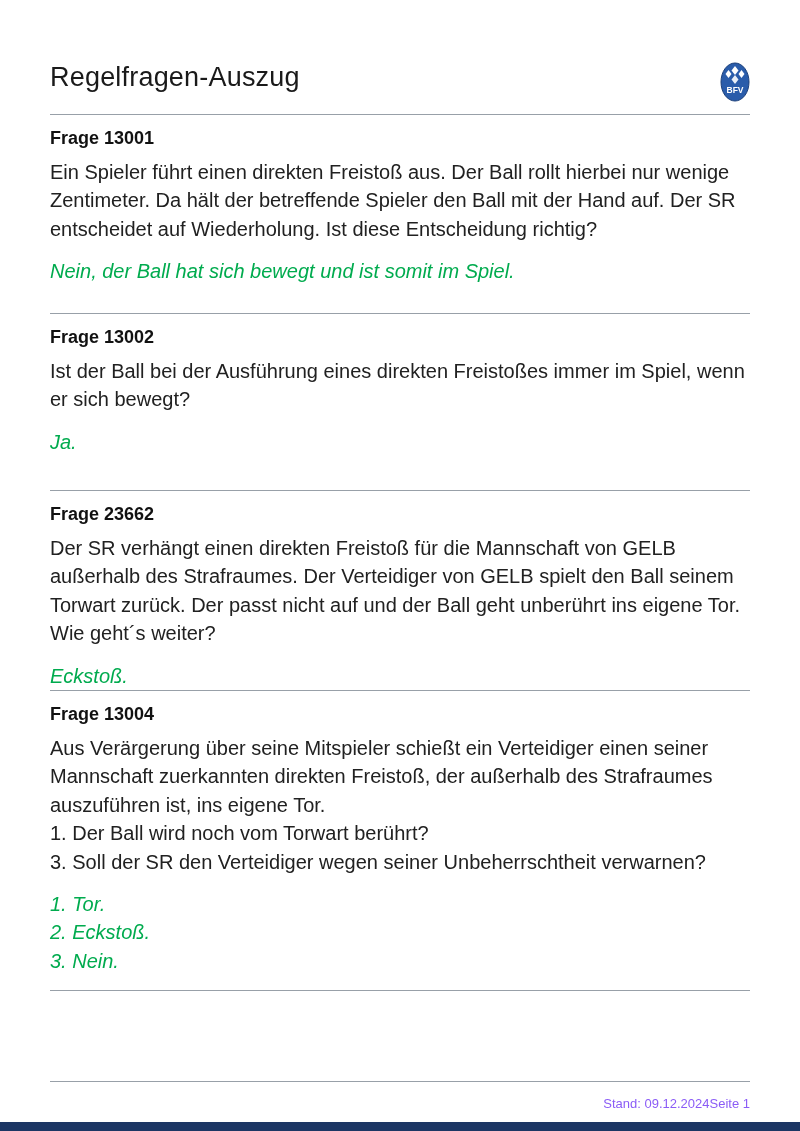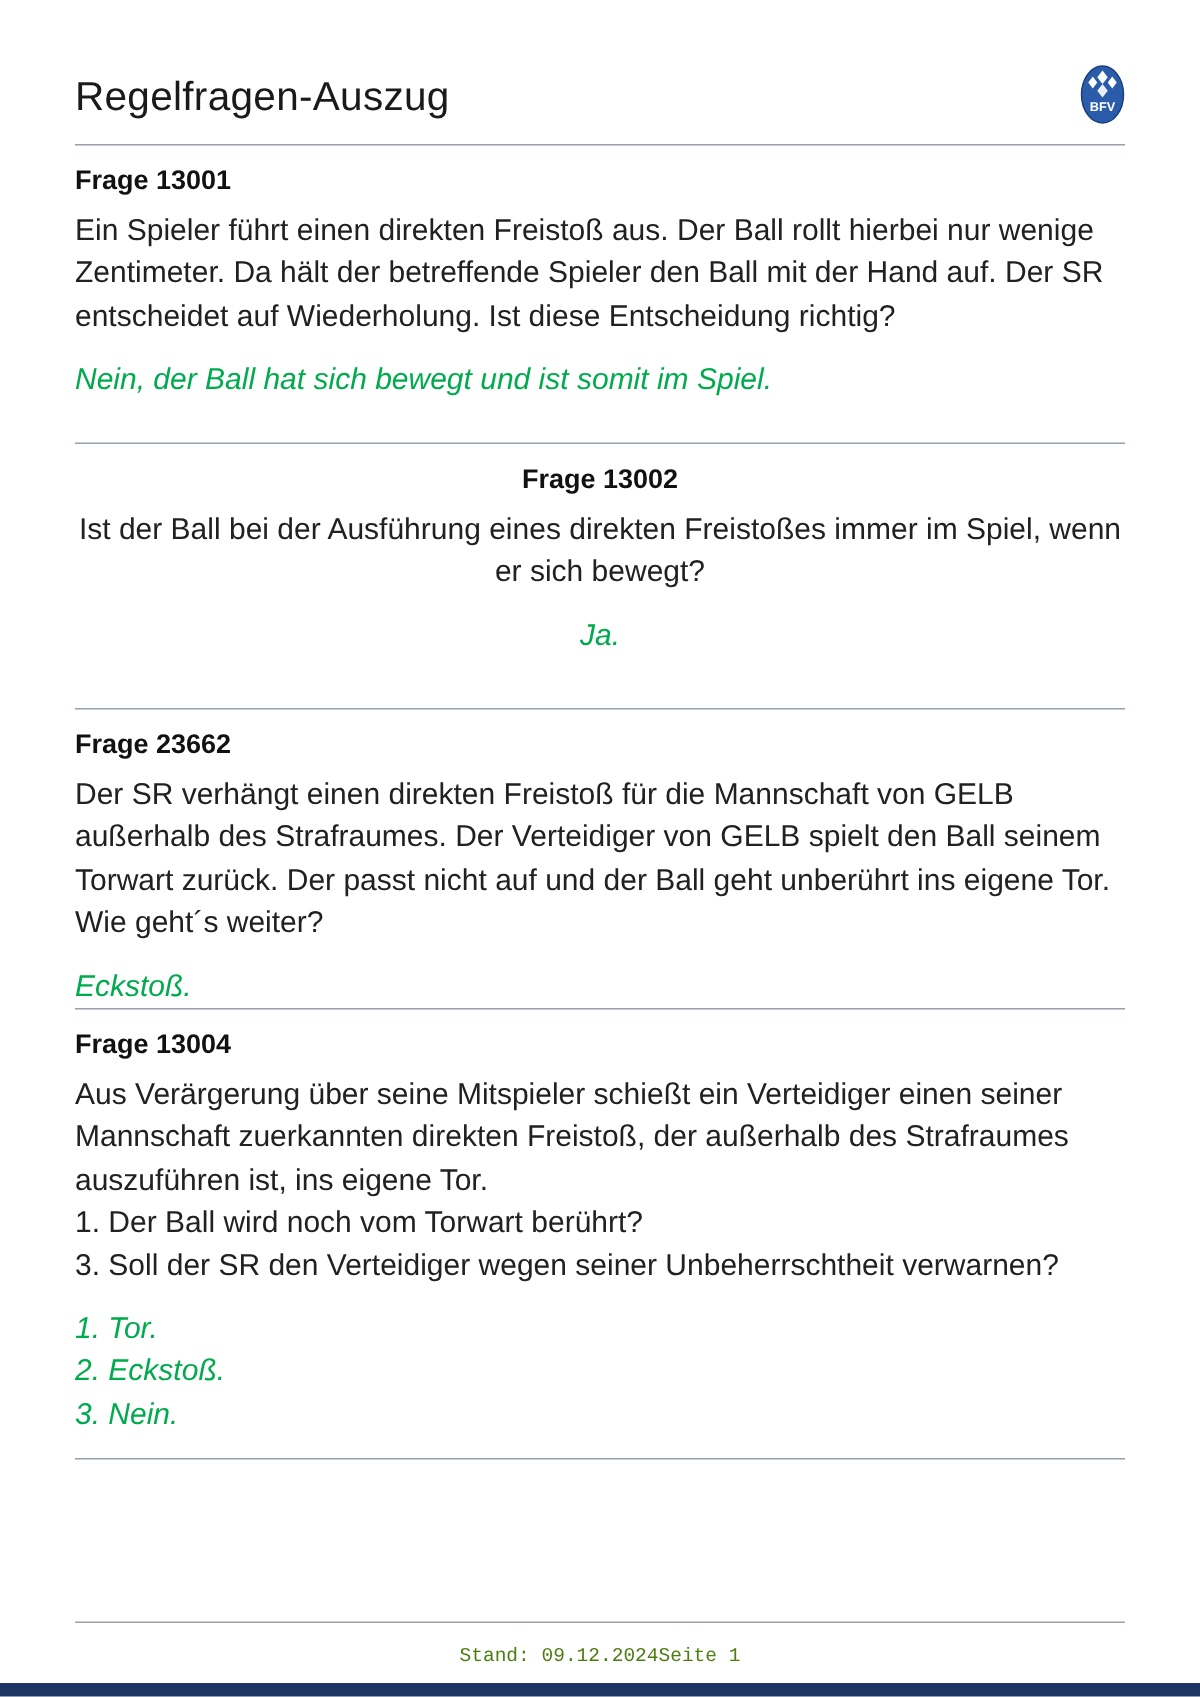--- a/index.html
+++ b/index.html
@@ -16,22 +16,22 @@
   .page {
     height: 100%;
     display: flex;
     flex-direction: column;
     padding: 0 50px;
     position: relative;
   }
   header.doc-header {
     display: flex;
     justify-content: space-between;
-    align-items: center;
-    padding-top: 42px;
+    align-items: flex-start;
+    padding-top: 62px;
     padding-bottom: 10px;
     min-height: 96px;
   }
   h1.title {
     margin: 0;
     font-size: 27px;
     font-weight: 400;
     color: #1a1a1a;
     letter-spacing: 0.2px;
   }
@@ -51,27 +51,26 @@
   }
   .q-text p, .answers p {
     margin: 0;
     font-size: 20px;
     line-height: 1.42;
   }
   .answers { margin-top: 14px; color: var(--answer-green, #00ab4e); font-style: italic; }
   .spacer { flex: 1; }
   footer.doc-footer {
     display: flex;
-    justify-content: center;
+    justify-content: flex-end;
     align-items: flex-start;
     padding-top: 14px;
     height: 49px;
     font-size: 13px;
-    color: #4d7c0f;
-    font-family: Liberation Mono, monospace;
+    color: #8b5cf6;
   }
   .bottom-bar {
     position: absolute;
     left: 0;
     right: 0;
     bottom: 0;
     height: 9px;
     background: var(--bottom-bar, #1c3664);
   }
 </style>
@@ -101,21 +100,21 @@
     <div class="q-text">
       <p>Ein Spieler führt einen direkten Freistoß aus. Der Ball rollt hierbei nur wenige Zentimeter. Da hält der betreffende Spieler den Ball mit der Hand auf. Der SR entscheidet auf Wiederholung. Ist diese Entscheidung richtig?</p>
     </div>
     <div class="answers">
       <p>Nein, der Ball hat sich bewegt und ist somit im Spiel.</p>
     </div>
   </section>
 
   <hr class="divider">
 
-  <section class="question" style="min-height:176px;text-align:center;">
+  <section class="question" style="min-height:176px;">
     <h2 class="q-id">Frage 13002</h2>
     <div class="q-text">
       <p>Ist der Ball bei der Ausführung eines direkten Freistoßes immer im Spiel, wenn er sich bewegt?</p>
     </div>
     <div class="answers">
       <p>Ja.</p>
     </div>
   </section>
 
   <hr class="divider">

